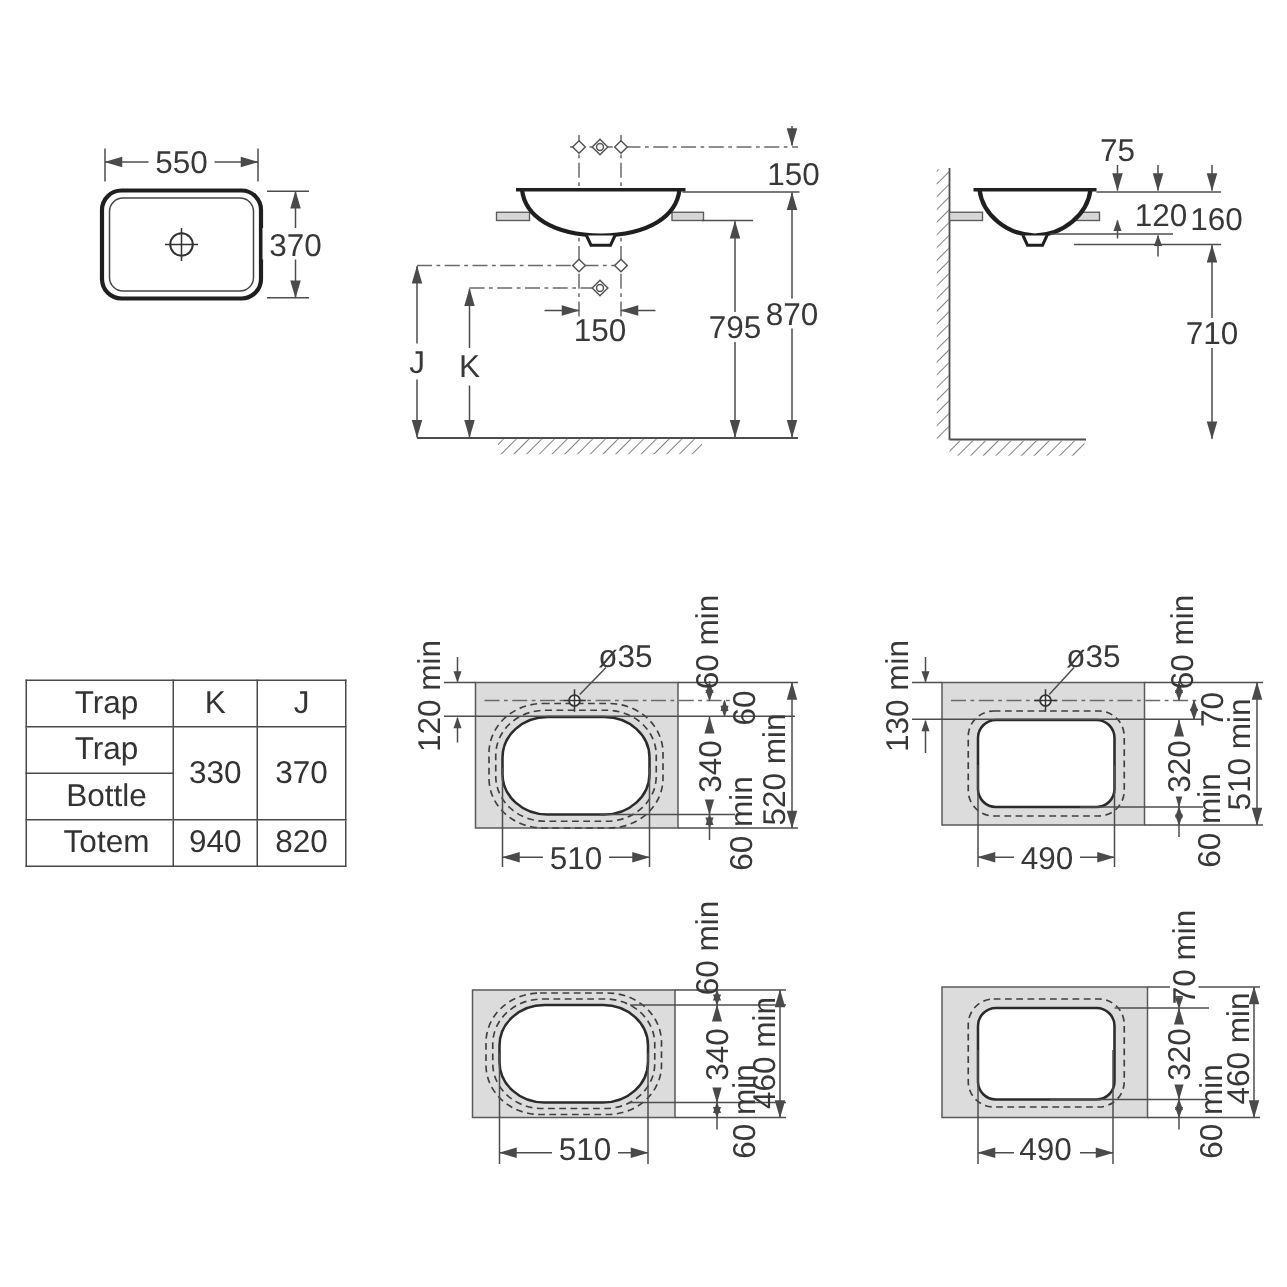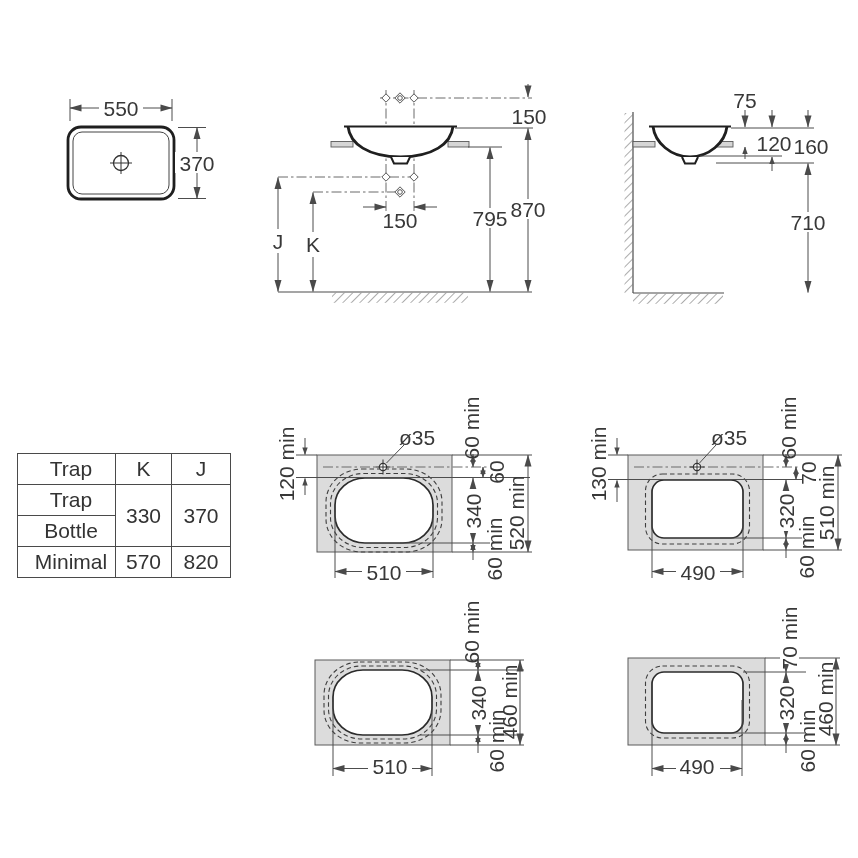--- a/index.html
+++ b/index.html
@@ -264,19 +264,19 @@
   </tr>
   <tr>
     <td class="lbl">Trap</td>
     <td class="ck" rowspan="2">330</td>
     <td class="cj" rowspan="2">370</td>
   </tr>
   <tr>
     <td class="lbl">Bottle</td>
   </tr>
   <tr>
-    <td class="lbl">Minimal</td>
-    <td class="ck">570</td>
+    <td class="lbl">Totem</td>
+    <td class="ck">940</td>
     <td class="cj">820</td>
   </tr>
 </tbody>
     </table>
 </div>
 
 </body></html>

